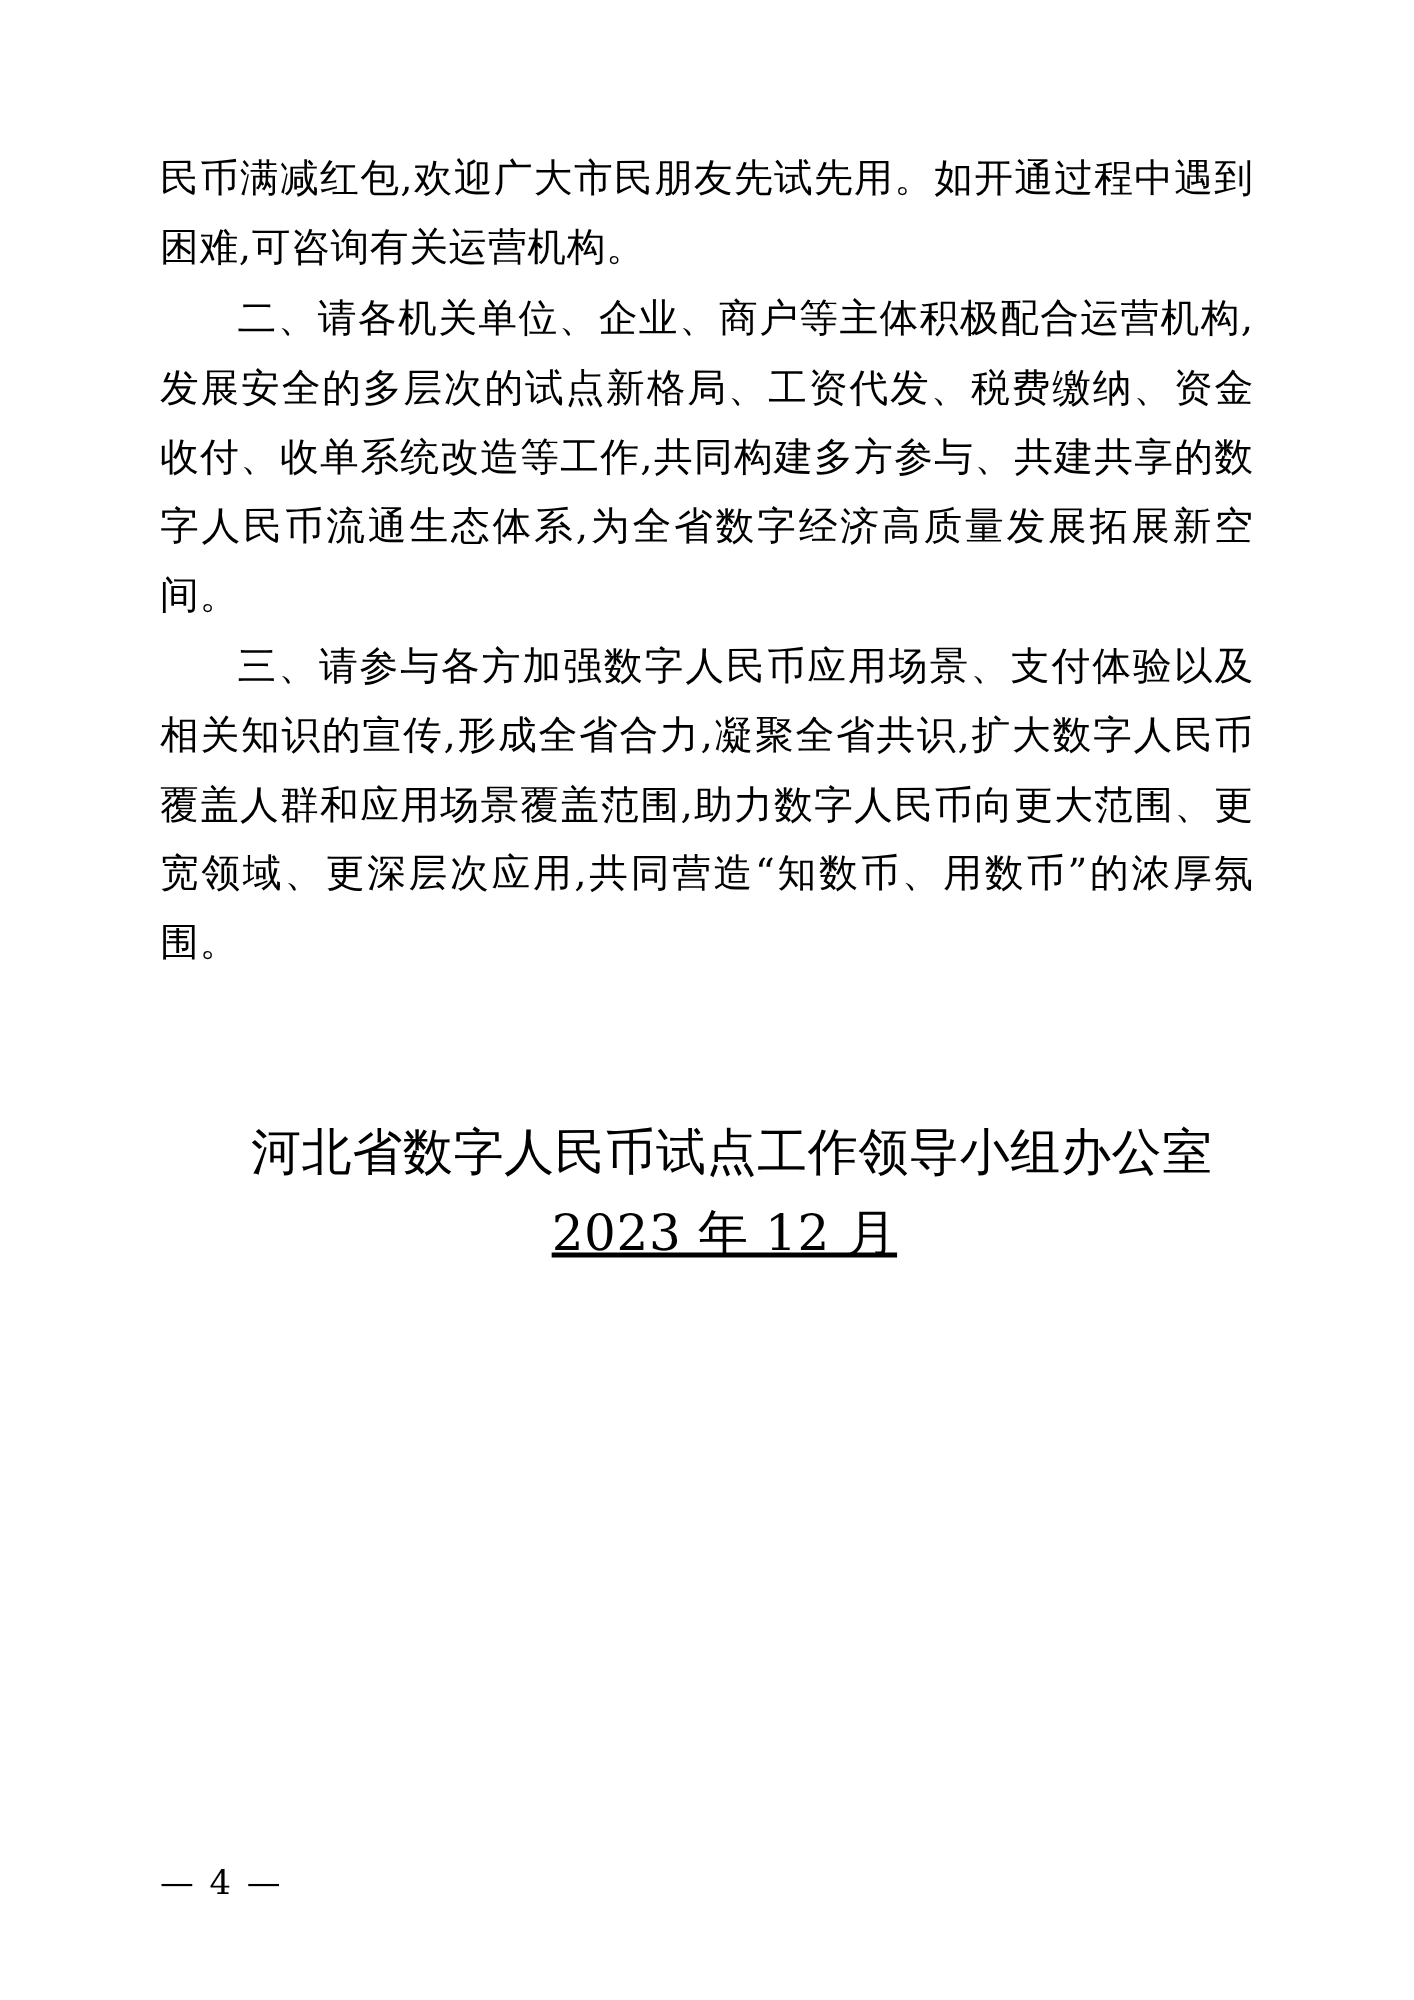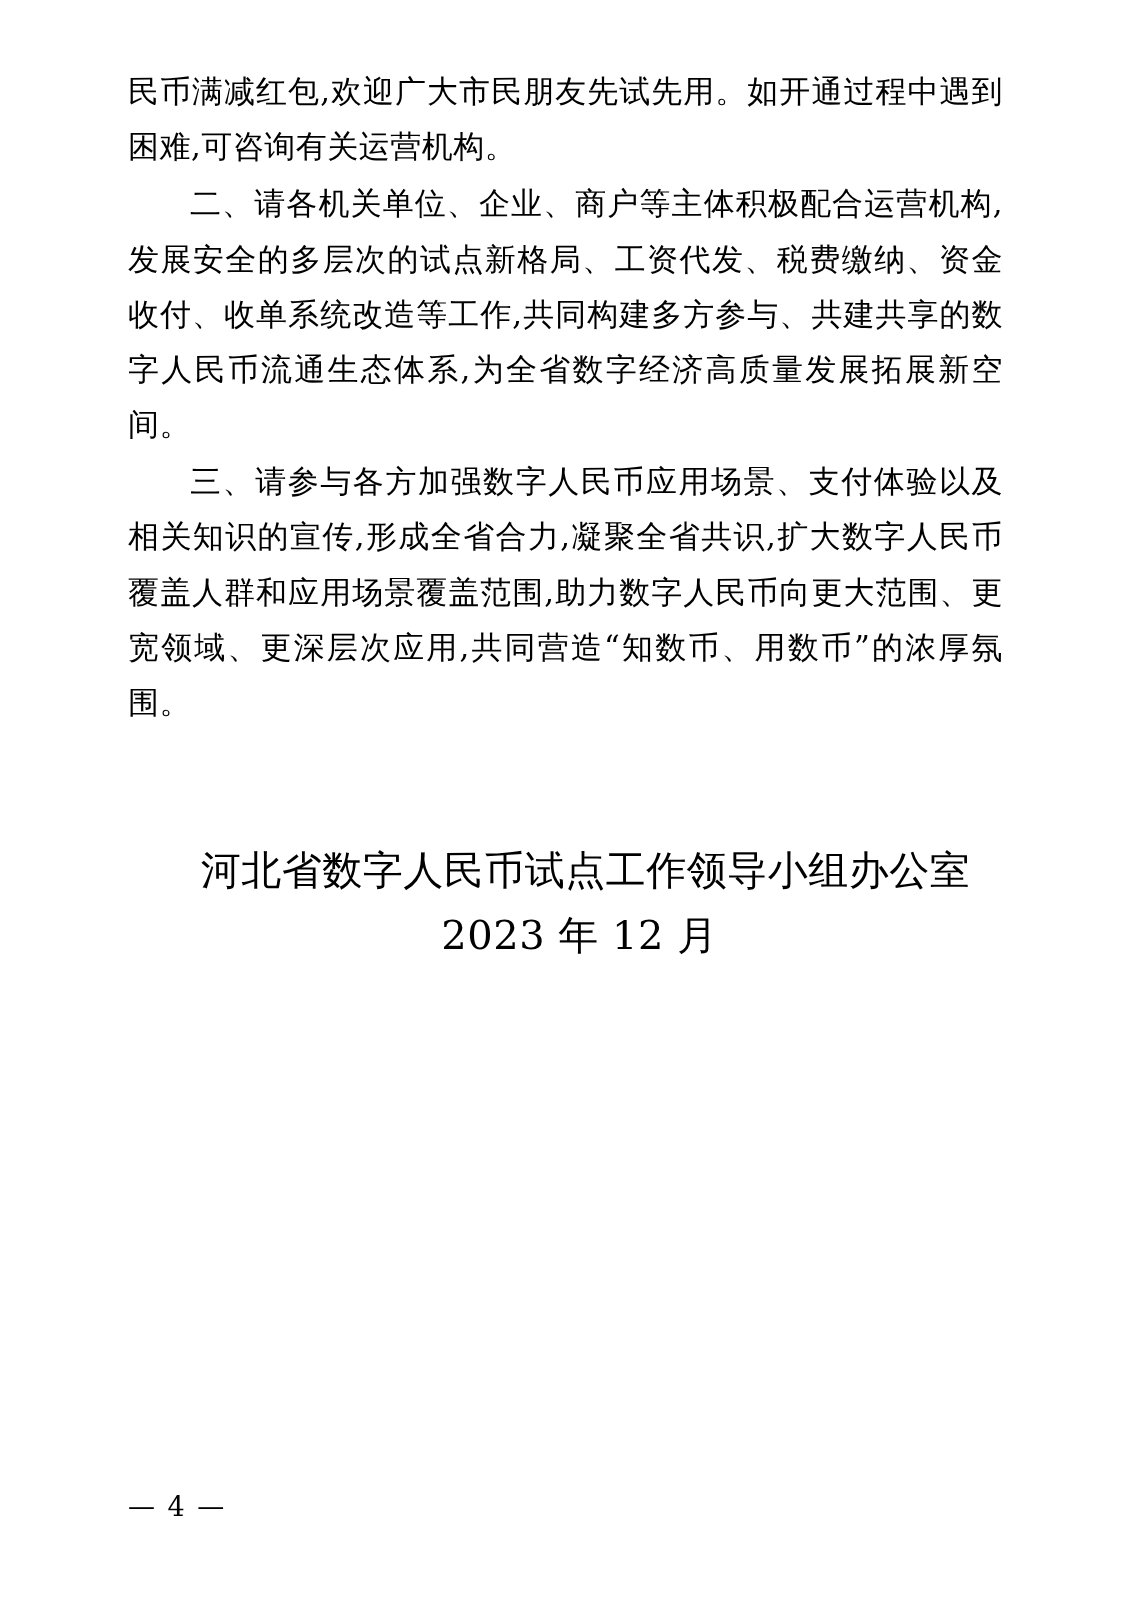--- a/index.html
+++ b/index.html
@@ -15,21 +15,21 @@
     color: #000000;
     overflow: hidden;
   }
   .page {
     position: absolute;
     top: 0;
     left: 0;
     width: 1131px;
     height: 1600px;
     box-sizing: border-box;
-    padding: 64px 128px 0 128px;
+    padding: 116px 128px 0 128px;
   }
   .doc-body {
     font-size: 31px;
     line-height: 1.78;
     text-align: justify;
     text-justify: inter-ideograph;
     letter-spacing: 0.5px;
   }
   .para {
     margin: 0 0 2px 0;
@@ -45,20 +45,21 @@
     text-align: center;
     letter-spacing: 0.5px;
   }
   .sig-line {
     display: block;
     padding-left: 40px;
   }
   .sig-date {
     display: block;
     padding-left: 28px;
+    text-decoration: underline;
   }
   .page-number {
     position: absolute;
     left: 128px;
     bottom: 78px;
     font-size: 27px;
     letter-spacing: 2px;
     font-family: "DejaVu Serif", "Liberation Serif", serif;
   }
 </style>

